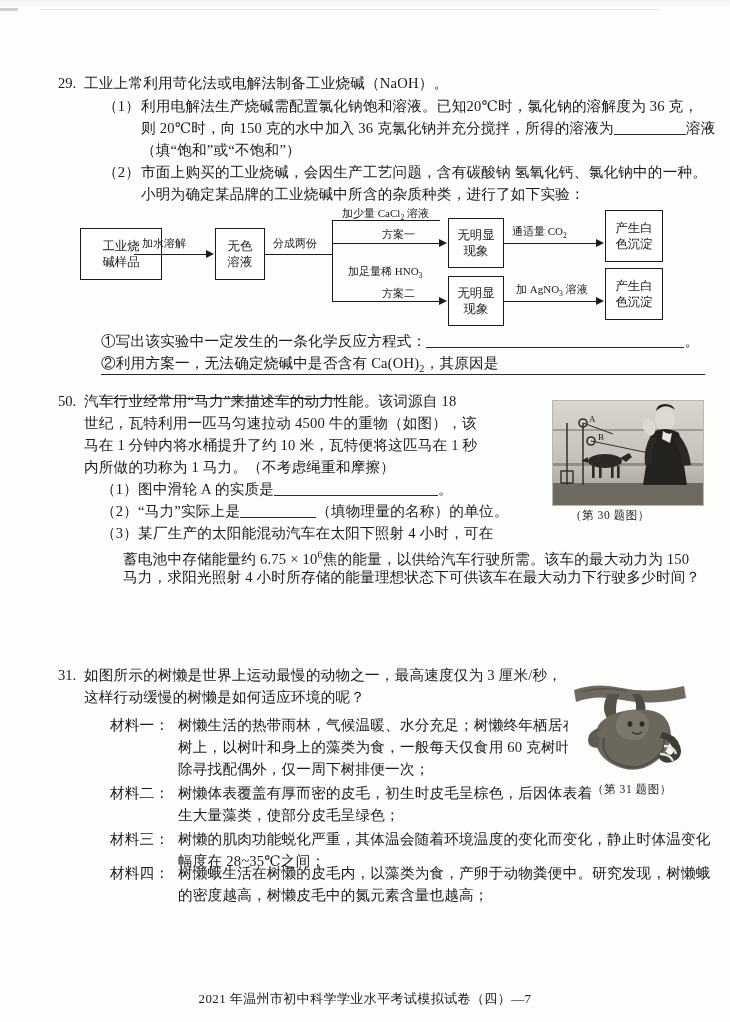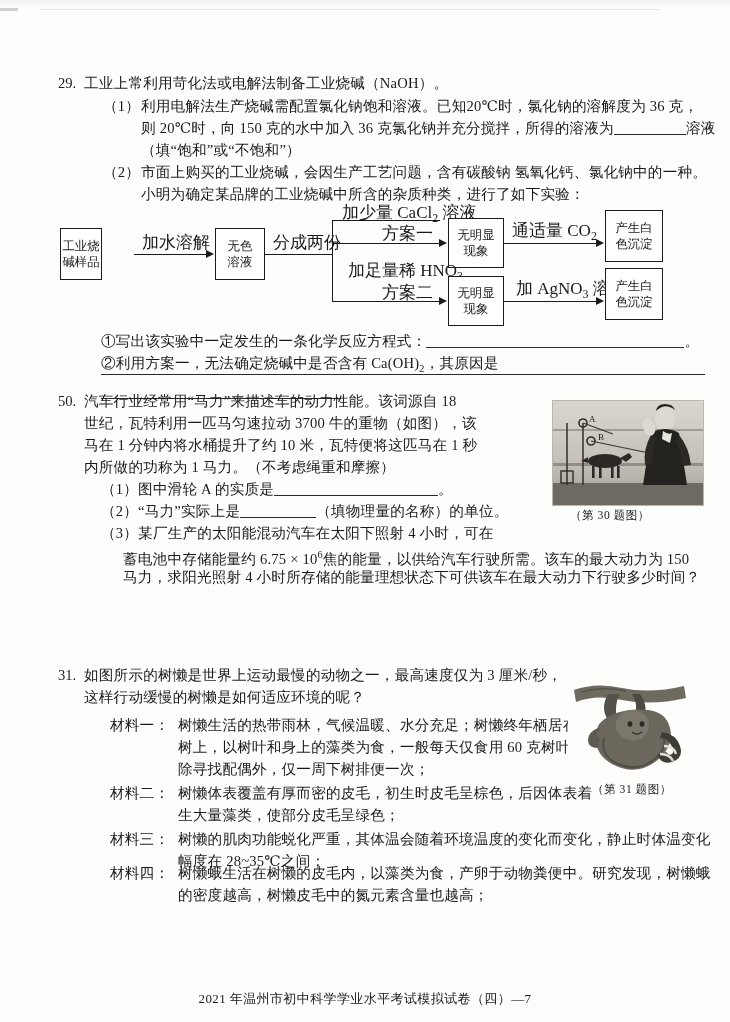--- a/index.html
+++ b/index.html
@@ -76,21 +76,21 @@
     text-align: center;
     display: flex;
     flex-direction: column;
     justify-content: center;
     align-items: center;
     background: #fff;
     font-family: "Liberation Serif", serif;
   }
   .flabel {
     position: absolute;
-    font-size: 17px;
+    font-size: 11px;
     line-height: 14px;
     white-space: nowrap;
     text-align: center;
     font-family: "Liberation Serif", serif;
   }
   .conn {
     position: absolute;
     background: #1b1b1b;
   }
   .arrow {
@@ -157,21 +157,21 @@
     </div>
 
     <div class="q" style="left:141px; top:139px;">（填“饱和”或“不饱和”）</div>
 
     <div class="q" style="left:103px; top:161px;">（2）</div>
     <div class="q" style="left:141px; top:161px;">市面上购买的工业烧碱，会因生产工艺问题，含有碳酸钠  氢氧化钙、氯化钠中的一种。</div>
     <div class="q" style="left:141px; top:183px;">小明为确定某品牌的工业烧碱中所含的杂质种类，进行了如下实验：</div>
 
     <div id="flow">
 
-      <div class="fbox" style="left:0; top:32px; width:42px; height:52px;">
+      <div class="fbox" style="left:20px; top:32px; width:82px; height:52px;">
         <span style="white-space:pre-line;">工业烧
 碱样品</span>
       </div>
 
       <div class="flabel" style="left:82px; top:40px;">加水溶解</div>
       <div class="conn" style="left:74px; top:58px; width:74px; height:1.3px;"></div>
       <div class="arrow" style="left:146px; top:53.5px;"></div>
 
       <div class="fbox" style="left:155px; top:32px; width:50px; height:52px;">
         <span style="white-space:pre-line;">无色
@@ -228,21 +228,21 @@
       <span class="line">①写出该实验中一定发生的一条化学反应方程式：</span><span class="blank" style="width:258px;"></span><span class="line">。</span>
     </div>
 
     <div class="q" style="left:101px; top:352px;">
       <span class="line">②利用方案一，无法确定烧碱中是否含有 Ca(OH)</span><sub>2</sub><span class="line">，其原因是</span><span class="blank" style="width:240px;"></span>
     </div>
     <div class="blank" style="position:absolute; left:101px; top:374px; width:604px;"></div>
 
     <div class="num" style="left:58px; top:390px;">50.</div>
     <div class="q" style="left:84px; top:390px;">汽车行业经常用“马力”来描述车的动力性能。该词源自 18</div>
-    <div class="q" style="left:84px; top:412px;">世纪，瓦特利用一匹马匀速拉动 3700 牛的重物（如图），该</div>
+    <div class="q" style="left:84px; top:412px;">世纪，瓦特利用一匹马匀速拉动 4500 牛的重物（如图），该</div>
     <div class="q" style="left:84px; top:434px;">马在 1 分钟内将水桶提升了约 10 米，瓦特便将这匹马在 1 秒</div>
     <div class="q" style="left:84px; top:456px;">内所做的功称为 1 马力。（不考虑绳重和摩擦）</div>
 
     <div class="q" style="left:101px; top:478px;">
       <span class="line">（1）图中滑轮 A 的实质是</span><span class="blank" style="width:164px;"></span><span class="line">。</span>
     </div>
 
     <div class="q" style="left:101px; top:500px;">
       <span class="line">（2）“马力”实际上是</span><span class="blank" style="width:76px;"></span><span class="line">（填物理量的名称）的单位。</span>
     </div>

